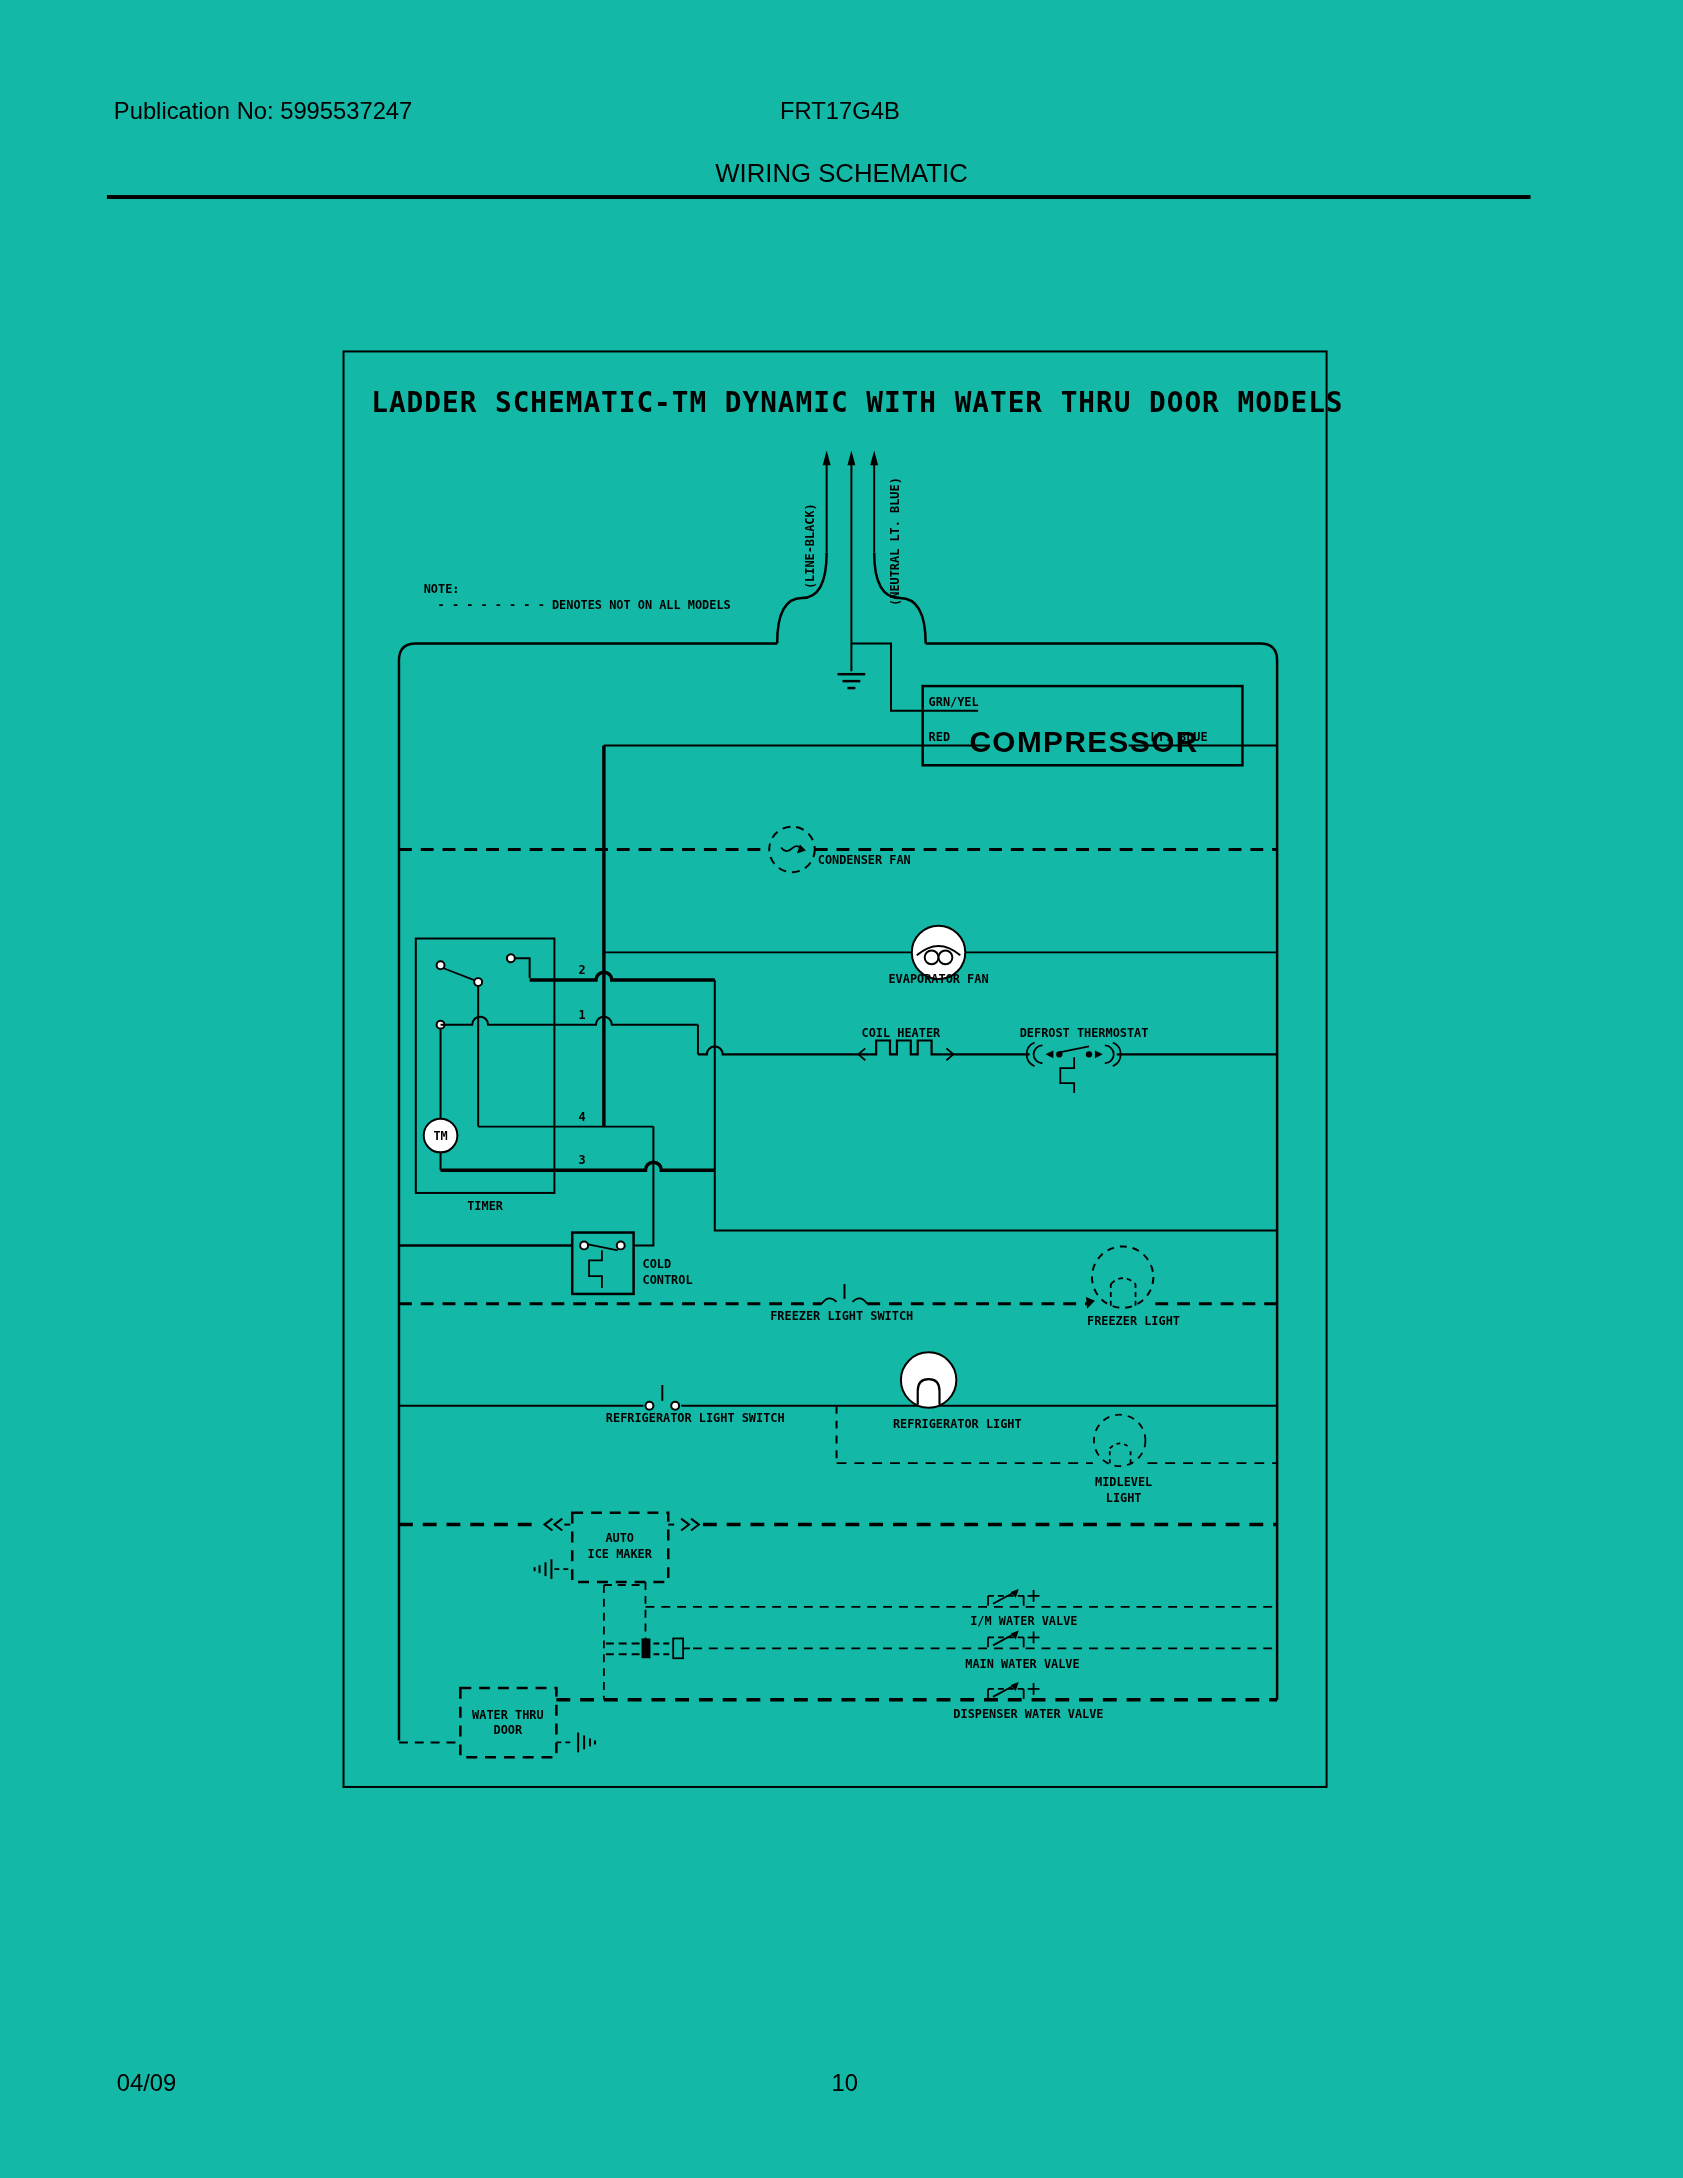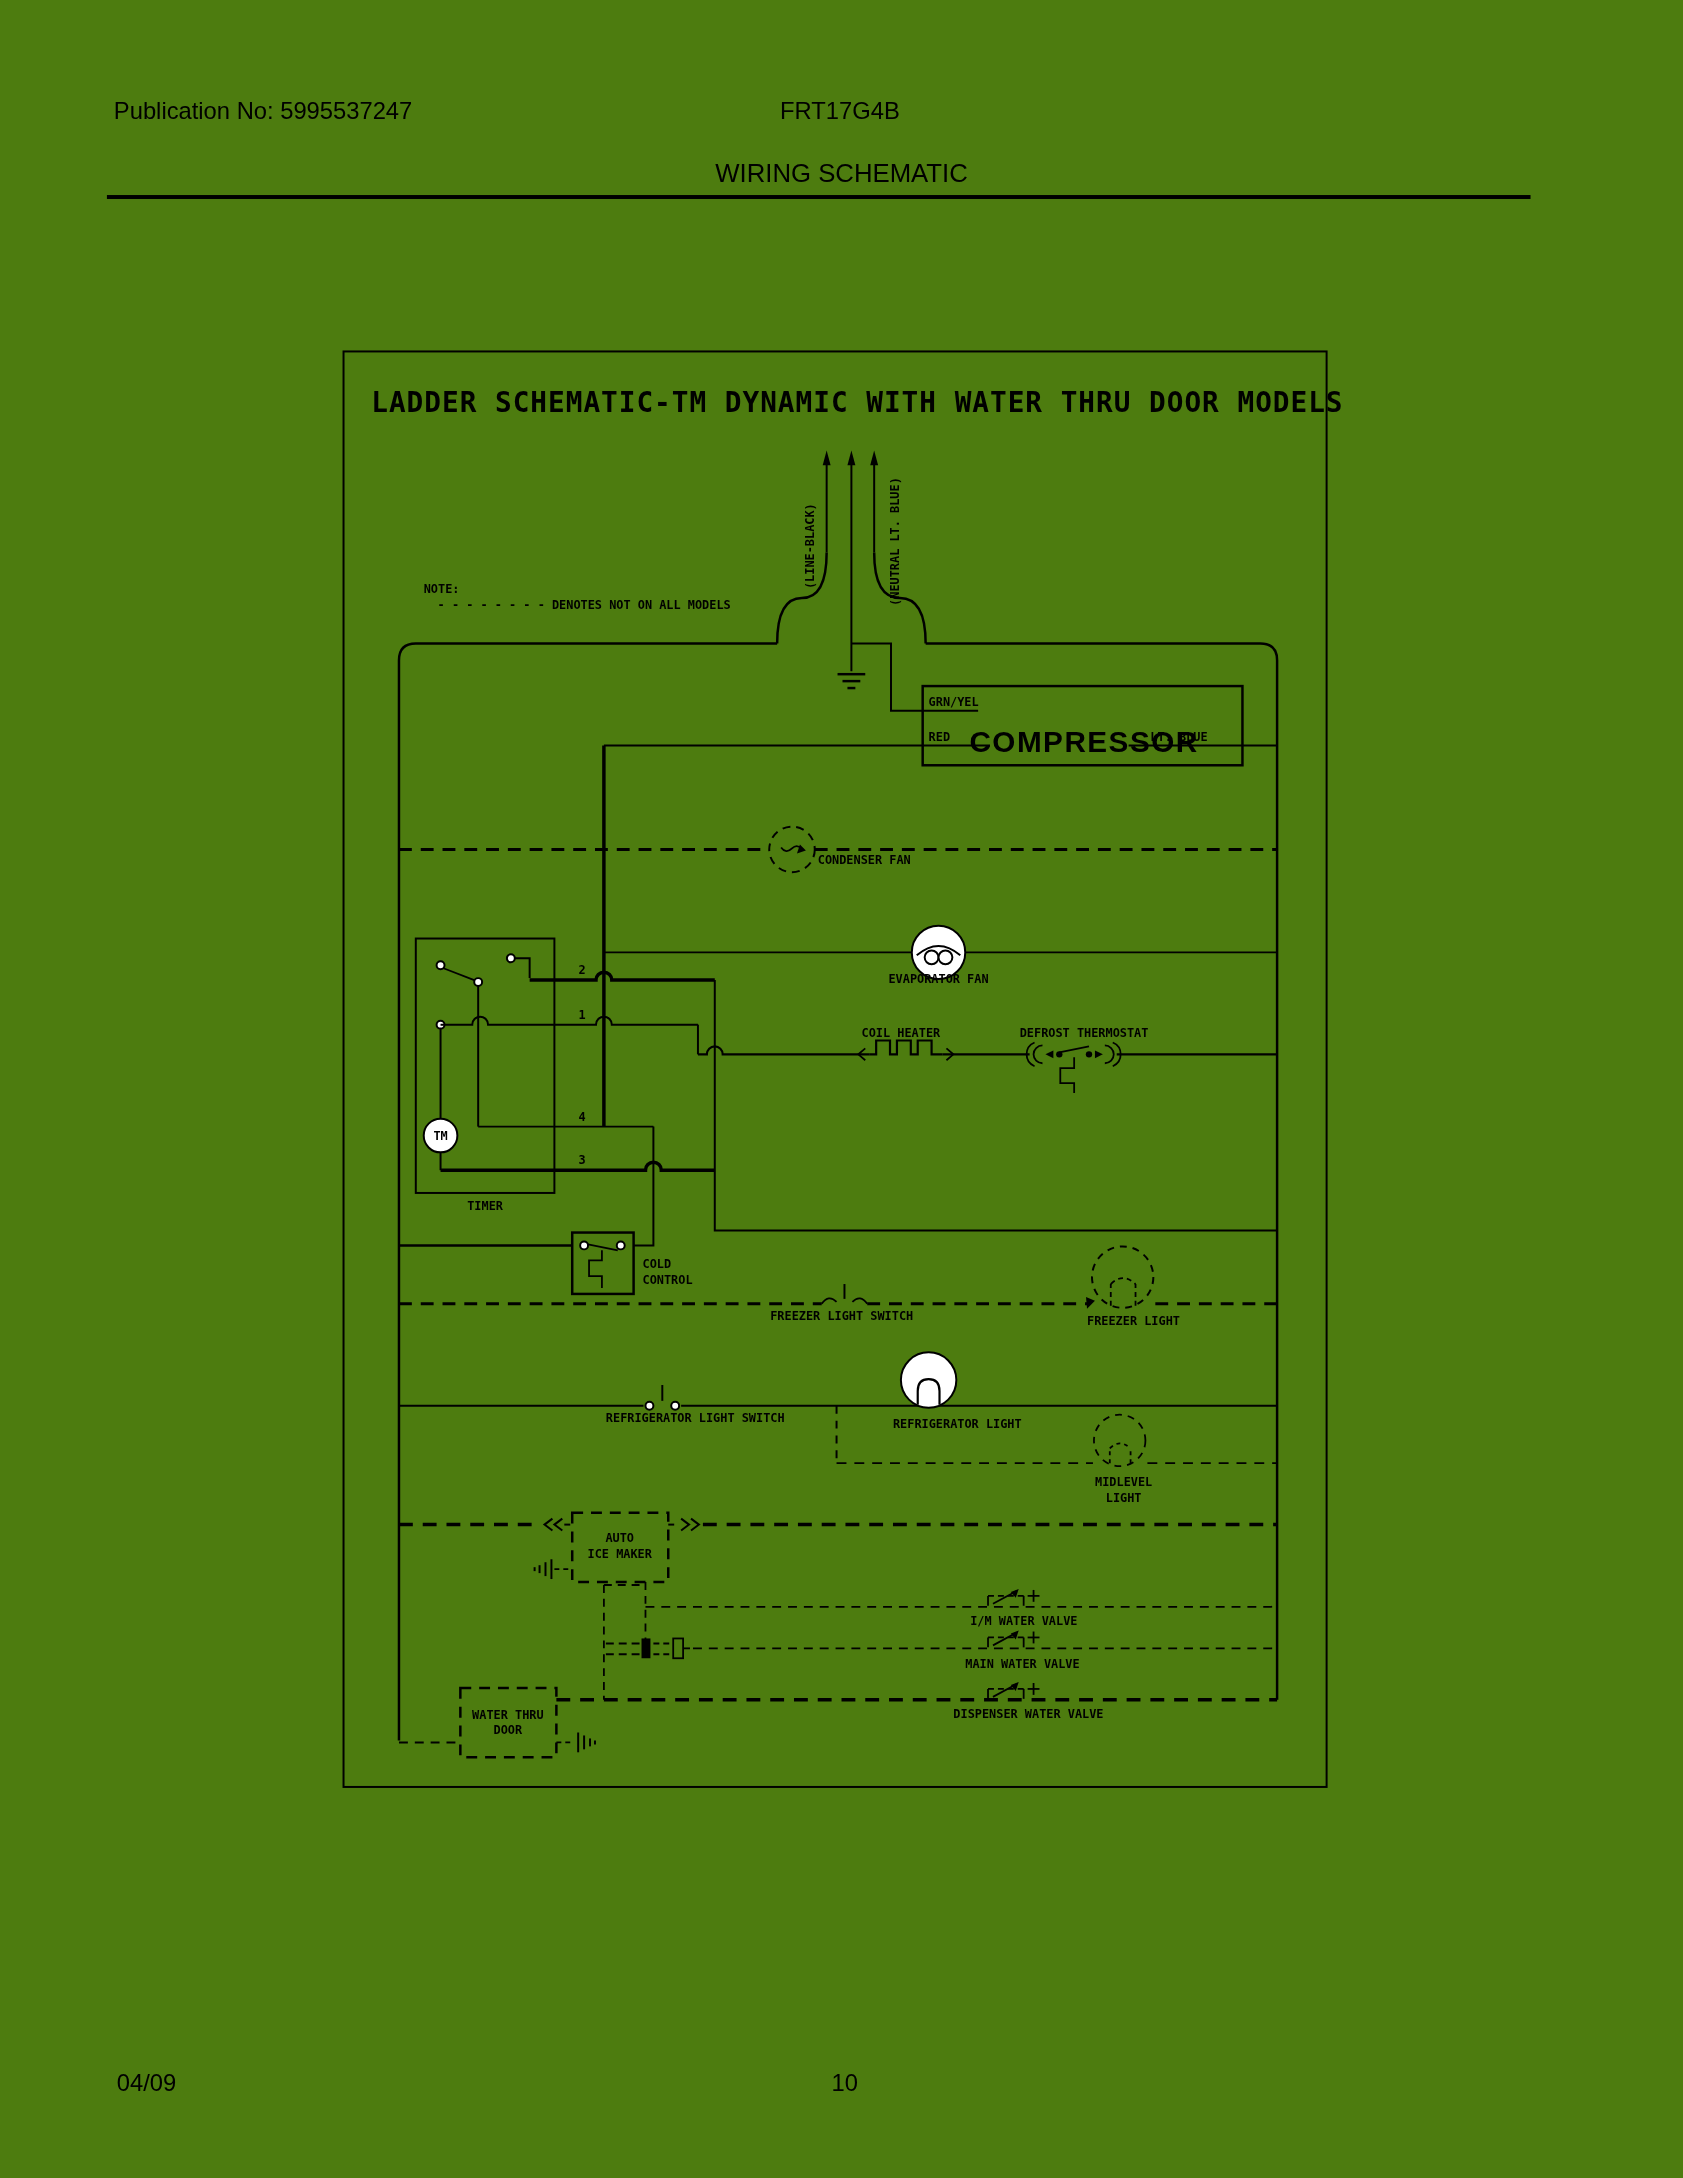--- a/index.html
+++ b/index.html
@@ -1,16 +1,16 @@
 <!DOCTYPE html>
 <html><head>
 <meta charset="utf-8">
 <style>
   html,body{margin:0;padding:0;background:#fff;}
-  .page{position:relative;width:1683px;height:2178px;background:#4d7c0f;font-family:"Liberation Sans",sans-serif;}
+  .page{position:relative;width:1683px;height:2178px;background:#14b8a6;font-family:"Liberation Sans",sans-serif;}
   svg{position:absolute;left:0;top:0;}
   
   .w2{stroke:#000;stroke-width:2;fill:none;}
   .w22{stroke:#000;stroke-width:2.2;fill:none;}
   .w25{stroke:#000;stroke-width:2.5;fill:none;}
   .w3{stroke:#000;stroke-width:3;fill:none;}
   .w35{stroke:#000;stroke-width:3.5;fill:none;}
   .wt{stroke:#000;stroke-width:1.8;fill:none;}
   .wfill{fill:#000;stroke:none;}
   .node{fill:#fff;stroke:#000;stroke-width:2;}

